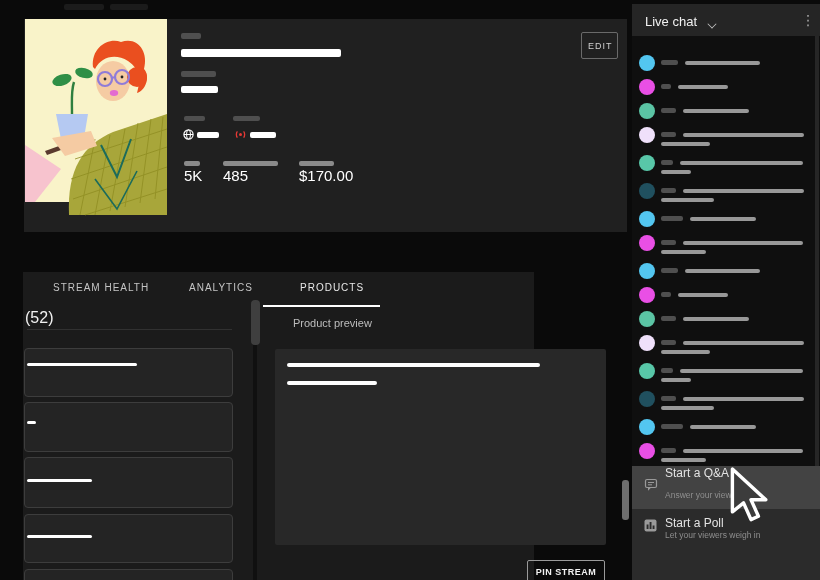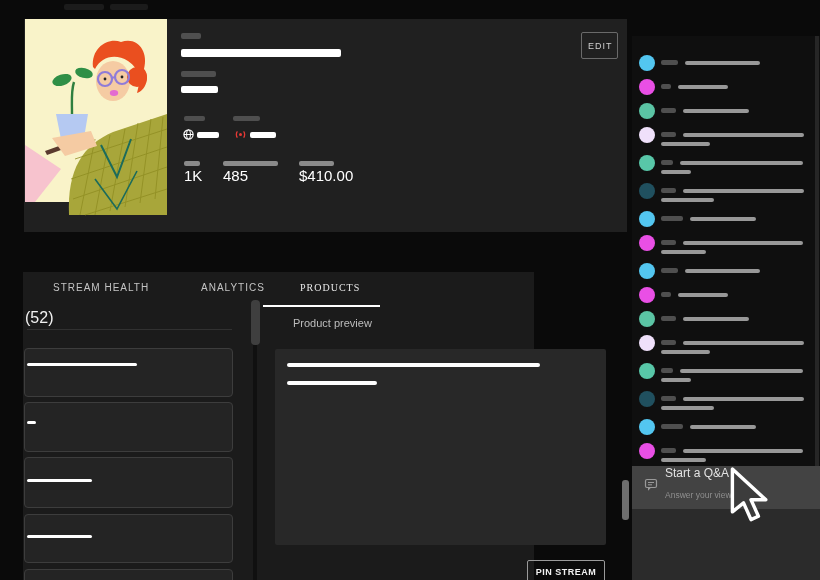--- a/index.html
+++ b/index.html
@@ -9,21 +9,21 @@
   
   .top-card{position:absolute;left:24px;top:19px;width:603px;height:213px;background:#202020;}
   .thumb{position:absolute;left:1px;top:0;width:142px;height:200px;overflow:visible;}
   .edit-btn{position:absolute;left:557px;top:13px;width:37px;height:27px;background:transparent;
     border:1px solid #6a6a6a;border-radius:2px;color:#cfcfcf;font-size:9px;letter-spacing:1px;
     font-family:inherit;cursor:pointer;}
   .stat-val{position:absolute;color:#fff;font-size:15px;}
   
   .bottom{position:absolute;left:23px;top:260px;width:511px;height:320px;background:#1b1b1b;margin-top:12px;}
   .tab{position:absolute;top:10px;font-size:10px;letter-spacing:1px;color:#c4c4c4;cursor:pointer;white-space:nowrap;}
-  .tab.active{color:#e8e8e8;font-family:Liberation Serif, serif;}
+  .tab.active{color:#e8e8e8;}
   .tab-underline{position:absolute;left:240px;top:33px;width:117px;height:2px;background:#fff;}
   .count{position:absolute;left:2px;top:37px;color:#f1f1f1;font-size:16px;}
   .list-divider{position:absolute;left:4px;top:57px;width:205px;height:1px;background:#313131;}
   .pcard{position:absolute;left:1px;width:209px;background:#242424;border:1px solid #3d3d3d;border-radius:4px;box-sizing:border-box;}
   .vthumb{position:absolute;left:228px;top:28px;width:9px;height:45px;background:#3f3f3f;border-radius:4px;}
   .vtrack{position:absolute;left:230px;top:73px;width:4px;height:247px;background:#101010;}
   .preview-title{position:absolute;left:270px;top:45px;color:#bdbdbd;font-size:11px;}
   .preview-card{position:absolute;left:252px;top:77px;width:331px;height:196px;background:#282828;border-radius:2px;}
   .pin-btn{position:absolute;left:504px;top:288px;width:78px;height:23px;background:transparent;
     border:1px solid #9a9a9a;border-radius:2px;color:#f1f1f1;font-size:9px;font-weight:bold;
@@ -112,34 +112,34 @@
 
     <svg style="position:absolute;left:210px;top:110px;" width="13" height="11" viewBox="0 0 13 11">
       <circle cx="6.5" cy="5.5" r="1.5" fill="#e53935"></circle>
       <path d="M3.4,2.4 C2,3.9 2,7.1 3.4,8.6" fill="none" stroke="#e53935" stroke-width="1.3"></path>
       <path d="M9.6,2.4 C11,3.9 11,7.1 9.6,8.6" fill="none" stroke="#e53935" stroke-width="1.3"></path>
     </svg>
     <div class="bar" id="ph-val2" style="left: 226px; top: 113px; height: 6px; background: rgb(255, 255, 255); width: 26px;"></div>
 
     <div id="stats">
         <div class="bar" style="left: 160px; top: 142px; width: 16px; height: 5px; background: rgb(138, 138, 138);"></div>
-        <div class="stat-val" style="left: 160px; top: 148px;">1K</div>
+        <div class="stat-val" style="left: 160px; top: 148px;">5K</div>
         <div class="bar" style="left: 199px; top: 142px; width: 55px; height: 5px; background: rgb(138, 138, 138);"></div>
         <div class="stat-val" style="left: 199px; top: 148px;">485</div>
         <div class="bar" style="left: 275px; top: 142px; width: 35px; height: 5px; background: rgb(138, 138, 138);"></div>
-        <div class="stat-val" style="left: 275px; top: 148px;">$410.00</div>
+        <div class="stat-val" style="left: 275px; top: 148px;">$170.00</div>
       </div>
 
     <button class="edit-btn">EDIT</button>
   </section>
 
   <section class="bottom">
     <nav id="tabs">
         <div class="tab" style="left: 30px;">STREAM HEALTH</div>
-        <div class="tab" style="left: 178px;">ANALYTICS</div>
+        <div class="tab" style="left: 166px;">ANALYTICS</div>
         <div class="tab active" style="left: 277px;">PRODUCTS</div>
       </nav>
     <div class="tab-underline" style="background: rgb(255, 255, 255);"></div>
     <div class="count">(52)</div>
     <div class="list-divider"></div>
     <div id="product-list">
         <div class="pcard" style="top: 76px; height: 49px;">
           <div class="bar" style="left: 2px; top: 14px; width: 110px; height: 3px; background: rgb(255, 255, 255);"></div>
         </div>
         <div class="pcard" style="top: 130px; height: 50px;">
@@ -160,20 +160,25 @@
     <div class="preview-title">Product preview</div>
     <div class="preview-card" id="preview-card">
         <div class="bar" style="left: 12px; top: 14px; width: 253px; height: 4px; background: rgb(255, 255, 255);"></div>
         <div class="bar" style="left: 12px; top: 32px; width: 90px; height: 4px; background: rgb(255, 255, 255);"></div>
       </div>
     <button class="pin-btn">PIN STREAM</button>
     <div class="rthumb"></div>
   </section>
 
   <aside class="chat">
+    <div class="chat-header">
+      <span class="chat-title">Live chat</span>
+      <span class="chev"></span>
+      <span class="kebab">⋮</span>
+    </div>
     <div class="chat-body">
       <div id="chat-list">
           <div class="msg" style="top: 19px; height: 24px;">
             <div class="avatar" style="background: rgb(83, 198, 240);"></div>
             <div class="bar" style="left: 29px; top: 5px; width: 17px; height: 5px; background: rgb(79, 79, 79);"></div>
             <div class="bar" style="left: 53px; top: 6px; width: 75px; height: 3.5px; background: rgb(152, 152, 152);"></div>
           </div>
           <div class="msg" style="top: 43px; height: 24px;">
             <div class="avatar" style="background: rgb(233, 79, 229);"></div>
             <div class="bar" style="left: 29px; top: 5px; width: 10px; height: 5px; background: rgb(79, 79, 79);"></div>
@@ -264,19 +269,29 @@
         <div class="menu-row hl" style="height: 43px;">
           <div class="mi-icon" style="top: 12px;"><svg width="14" height="14" viewBox="0 0 14 14">
               <rect x="1.5" y="1.5" width="11" height="8" rx="1.5" fill="none" stroke="#9a9a9a" stroke-width="1.2"></rect>
               <line x1="4" y1="4.5" x2="10" y2="4.5" stroke="#9a9a9a" stroke-width="1"></line>
               <line x1="4" y1="6.8" x2="8" y2="6.8" stroke="#9a9a9a" stroke-width="1"></line>
               <path d="M4,9.5 L4,12.8 L7.2,9.5" fill="#9a9a9a"></path>
             </svg></div>
           <div class="mi-title" style="top: 0;">Start a Q&amp;A</div>
           <div class="mi-sub" style="top: 24px;">Answer your viewers' que</div>
         </div>
+        <div class="menu-row" style="height: 37px;">
+          <div class="mi-icon" style="top: 9px;"><svg width="13" height="13" viewBox="0 0 13 13">
+              <rect x="0.5" y="0.5" width="12" height="12" rx="2" fill="#9a9a9a"></rect>
+              <rect x="2.6" y="5.5" width="1.9" height="4.5" fill="#2b2b2b"></rect>
+              <rect x="5.6" y="3" width="1.9" height="7" fill="#2b2b2b"></rect>
+              <rect x="8.6" y="6.5" width="1.9" height="3.5" fill="#2b2b2b"></rect>
+            </svg></div>
+          <div class="mi-title" style="top: 7px;">Start a Poll</div>
+          <div class="mi-sub" style="top: 21px;">Let your viewers weigh in</div>
+        </div>
       </div>
   </aside>
 
   <svg class="cursor" width="44" height="62" viewBox="0 0 14 20">
     <path d="M1,1 L1,14.8 L4.6,11.9 L7.0,17.3 L9.4,16.2 L7.0,10.9 L11.8,10.9 Z" fill="#3c3c3c" stroke="#ffffff" stroke-width="1.1" stroke-linejoin="round"></path>
   </svg>
 </div>
 
 </body></html>

